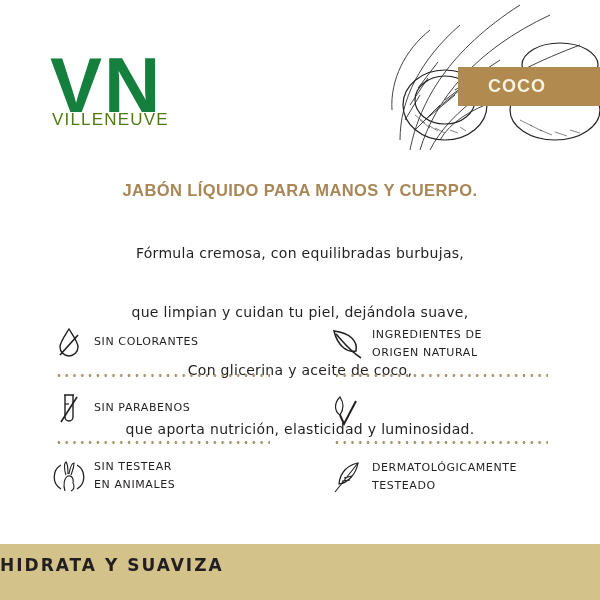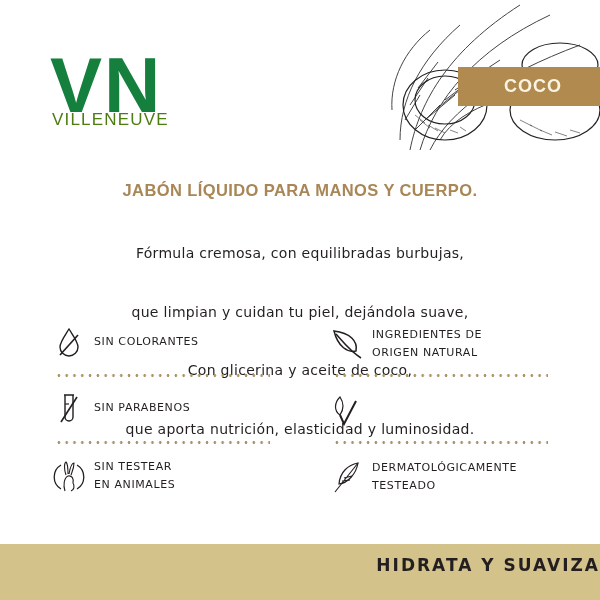--- a/index.html
+++ b/index.html
@@ -1,30 +1,30 @@
 <!DOCTYPE html>
 <html><head>
 <meta charset="utf-8">
 <style>
   html,body{margin:0;padding:0;background:#fff;}
   body{width:600px;height:600px;position:relative;overflow:hidden;font-family:"DejaVu Sans","Liberation Sans",sans-serif;color:#231f20;}
   .logo-vn{position:absolute;left:50px;top:50px;font-family:"Liberation Sans",sans-serif;font-weight:700;font-size:78px;line-height:70px;letter-spacing:2px;color:#15803d;}
   .logo-name{position:absolute;left:52px;top:110px;font-family:"Liberation Sans",sans-serif;font-size:17px;letter-spacing:1.2px;color:#4d7c0f;}
   .illus{position:absolute;left:380px;top:0;width:220px;height:160px;}
-  .badge{position:absolute;left:458px;top:67px;width:142px;height:39px;background:#b08a4e;display:flex;align-items:center;padding-left:46px;box-sizing:border-box;}
+  .badge{position:absolute;left:458px;top:67px;width:142px;height:39px;background:#b08a4e;display:flex;align-items:center;padding-left:30px;box-sizing:border-box;}
   .badge span{color:#fbf3e2;font-weight:700;font-size:18px;letter-spacing:1px;font-family:"Liberation Sans",sans-serif;}
   .headline{position:absolute;left:0;width:600px;top:181px;text-align:center;color:#a88656;font-weight:700;font-size:16.5px;font-family:"Liberation Sans",sans-serif;letter-spacing:0.4px;}
   .desc{position:absolute;left:0;width:600px;top:204px;text-align:center;font-size:14px;line-height:18.5px;letter-spacing:0.3px;color:#231f20;}
   .desc div{white-space:nowrap;margin-top:40px;}
   .feat{position:absolute;display:flex;align-items:center;}
   .feat .ic{width:34px;height:34px;flex:0 0 34px;margin-right:8px;}
   .feat .txt{font-size:11px;line-height:17.5px;letter-spacing:0.6px;color:#231f20;font-family:"DejaVu Sans",sans-serif;}
   .dots{position:absolute;height:3px;background-image:radial-gradient(circle,#a89468 1.2px,transparent 1.6px);background-size:7.8px 3px;background-repeat:repeat-x;}
   .footer{position:absolute;left:0;top:544px;width:600px;height:56px;background:#d4c28b;}
-  .footer span{position:absolute;left:0;width:600px;top:11px;text-align:right;font-weight:700;font-size:17px;letter-spacing:2px;color:#231f20;font-family:"DejaVu Sans",sans-serif;}
+  .footer span{position:absolute;left:0;width:600px;top:11px;text-align:left;font-weight:700;font-size:17px;letter-spacing:2px;color:#231f20;font-family:"DejaVu Sans",sans-serif;}
 </style>
 </head>
 <body>
 
 <div class="logo-vn">VN</div>
 <div class="logo-name">VILLENEUVE</div>
 
 <svg class="illus" viewBox="0 0 220 160">
   <g fill="none" stroke="#222" stroke-width="1" opacity="0.85">
     <path d="M30 150 C 40 100, 70 50, 140 5"></path>

